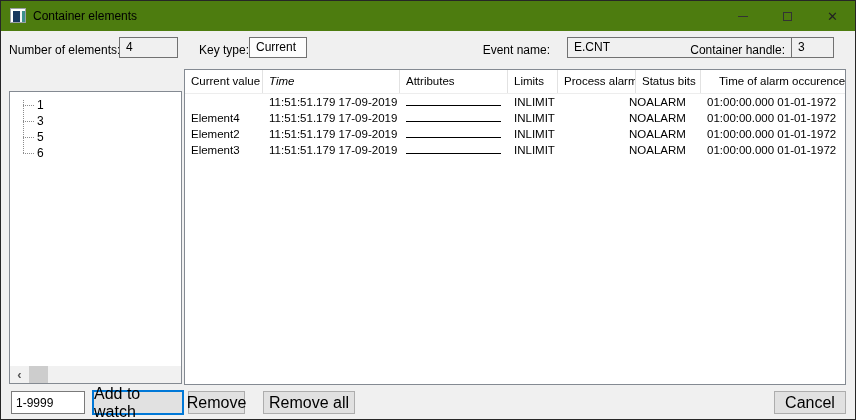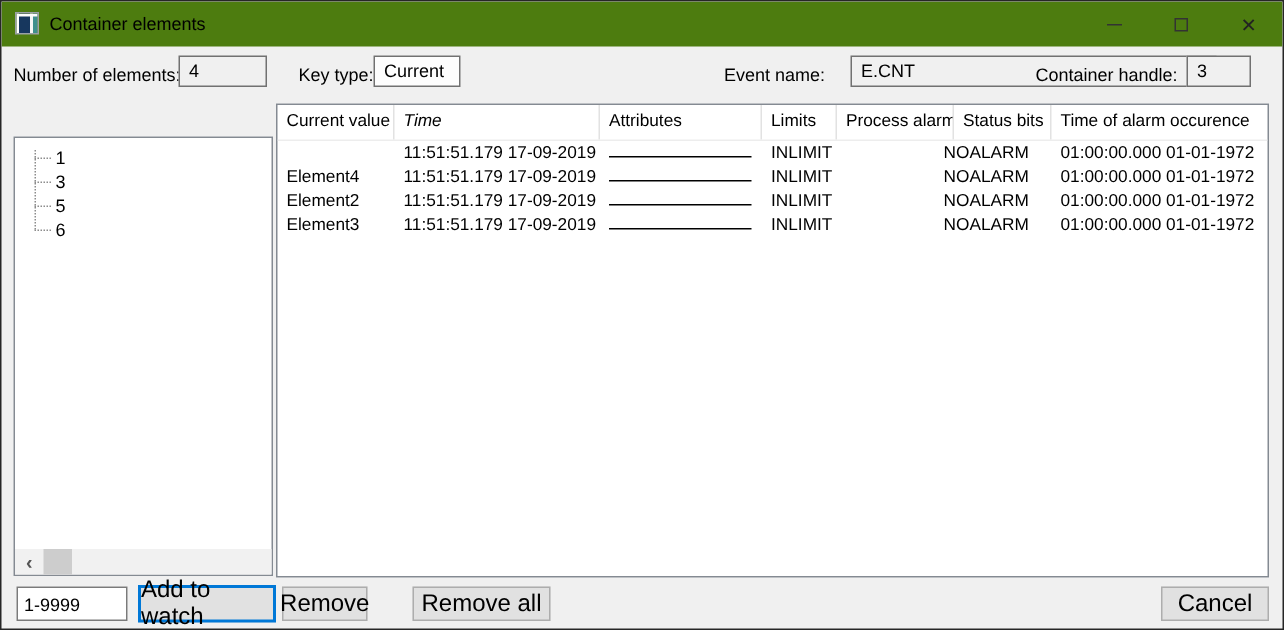--- a/index.html
+++ b/index.html
@@ -52,37 +52,37 @@
                   color:#555; font-size:13px; font-weight:bold; }
   .scroll-thumb { position:absolute; left:19px; top:0; width:19px; height:17px; background:#cdcdcd; }
 
   
   .table-panel { position:absolute; left:183px; top:68px; width:662px; height:316px;
                  background:#ffffff; border:1px solid #848a92; overflow:hidden;
                  font-size:11.5px; }
   .thead { display:flex; height:24px; border-bottom:1px solid #ededed; }
   .th { line-height:23px; padding-left:6px; white-space:nowrap; overflow:hidden;
         border-right:1px solid #e2e2e2; flex:0 0 auto; }
-  .th:last-child { border-right:none; flex:1 1 auto; }
+  .th:last-child { border-right:none; flex:1 1 auto;margin-left:12px; }
   .trow { display:flex; height:16px; line-height:16px; }
   .td { padding-left:6px; white-space:nowrap; overflow:hidden; flex:0 0 auto; }
   .td:last-child { flex:1 1 auto; }
   .attr-line { display:inline-block; width:95px; height:11px;
                border-bottom:1px solid #000; }
 
   
   .range-input { position:absolute; left:10px; top:390px; width:74px; height:23px;
                  border:1px solid #7a7a7a; background:#fff; padding:0 4px;
                  font-family:inherit; font-size:12px; }
   .btn { position:absolute; top:390px; height:23px; background:#e1e1e1;
          border:1px solid #adadad; display:flex; align-items:center; justify-content:center;
          font-size:16px; }
   .btn-add    { left:91px;  top:389px; width:92px; height:25px; border:2px solid #0078d7; }
   .btn-rem    { left:187px; width:57px; }
-  .btn-remall { left:274px; width:92px; }
+  .btn-remall { left:262px; width:92px; }
   .btn-cancel { left:773px; width:72px; }
 </style>
 </head>
 <body>
 
 <div class="dialog">
 
   <div class="titlebar">
     <span class="app-icon"></span>
     <span class="win-title">Container elements</span>

